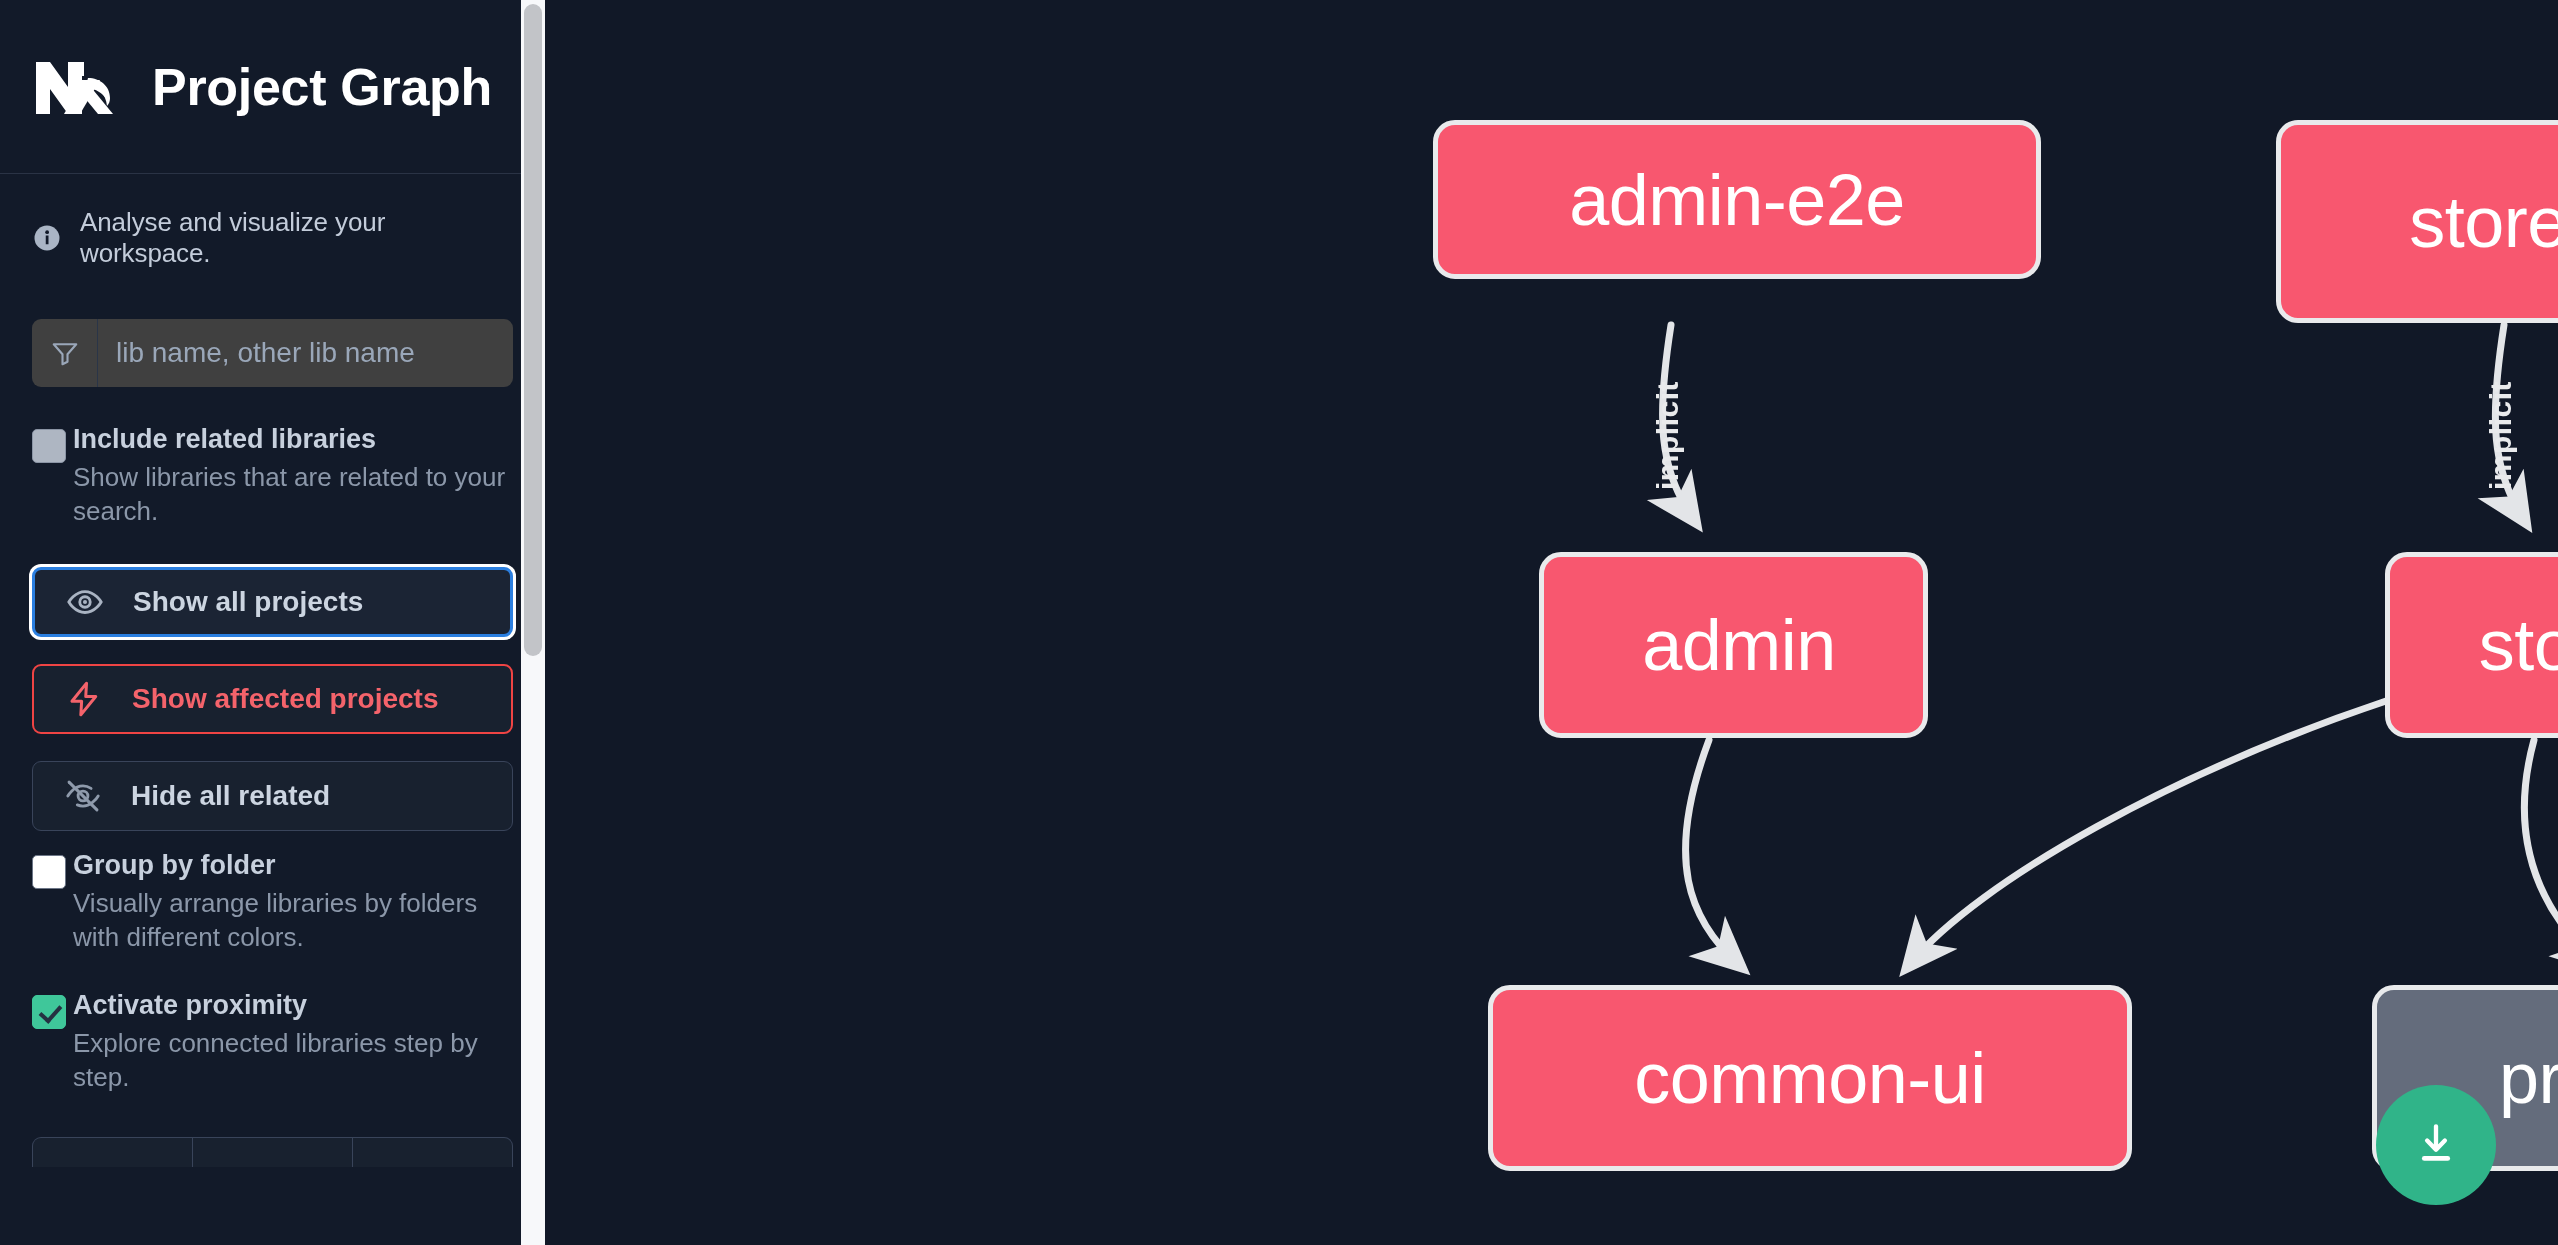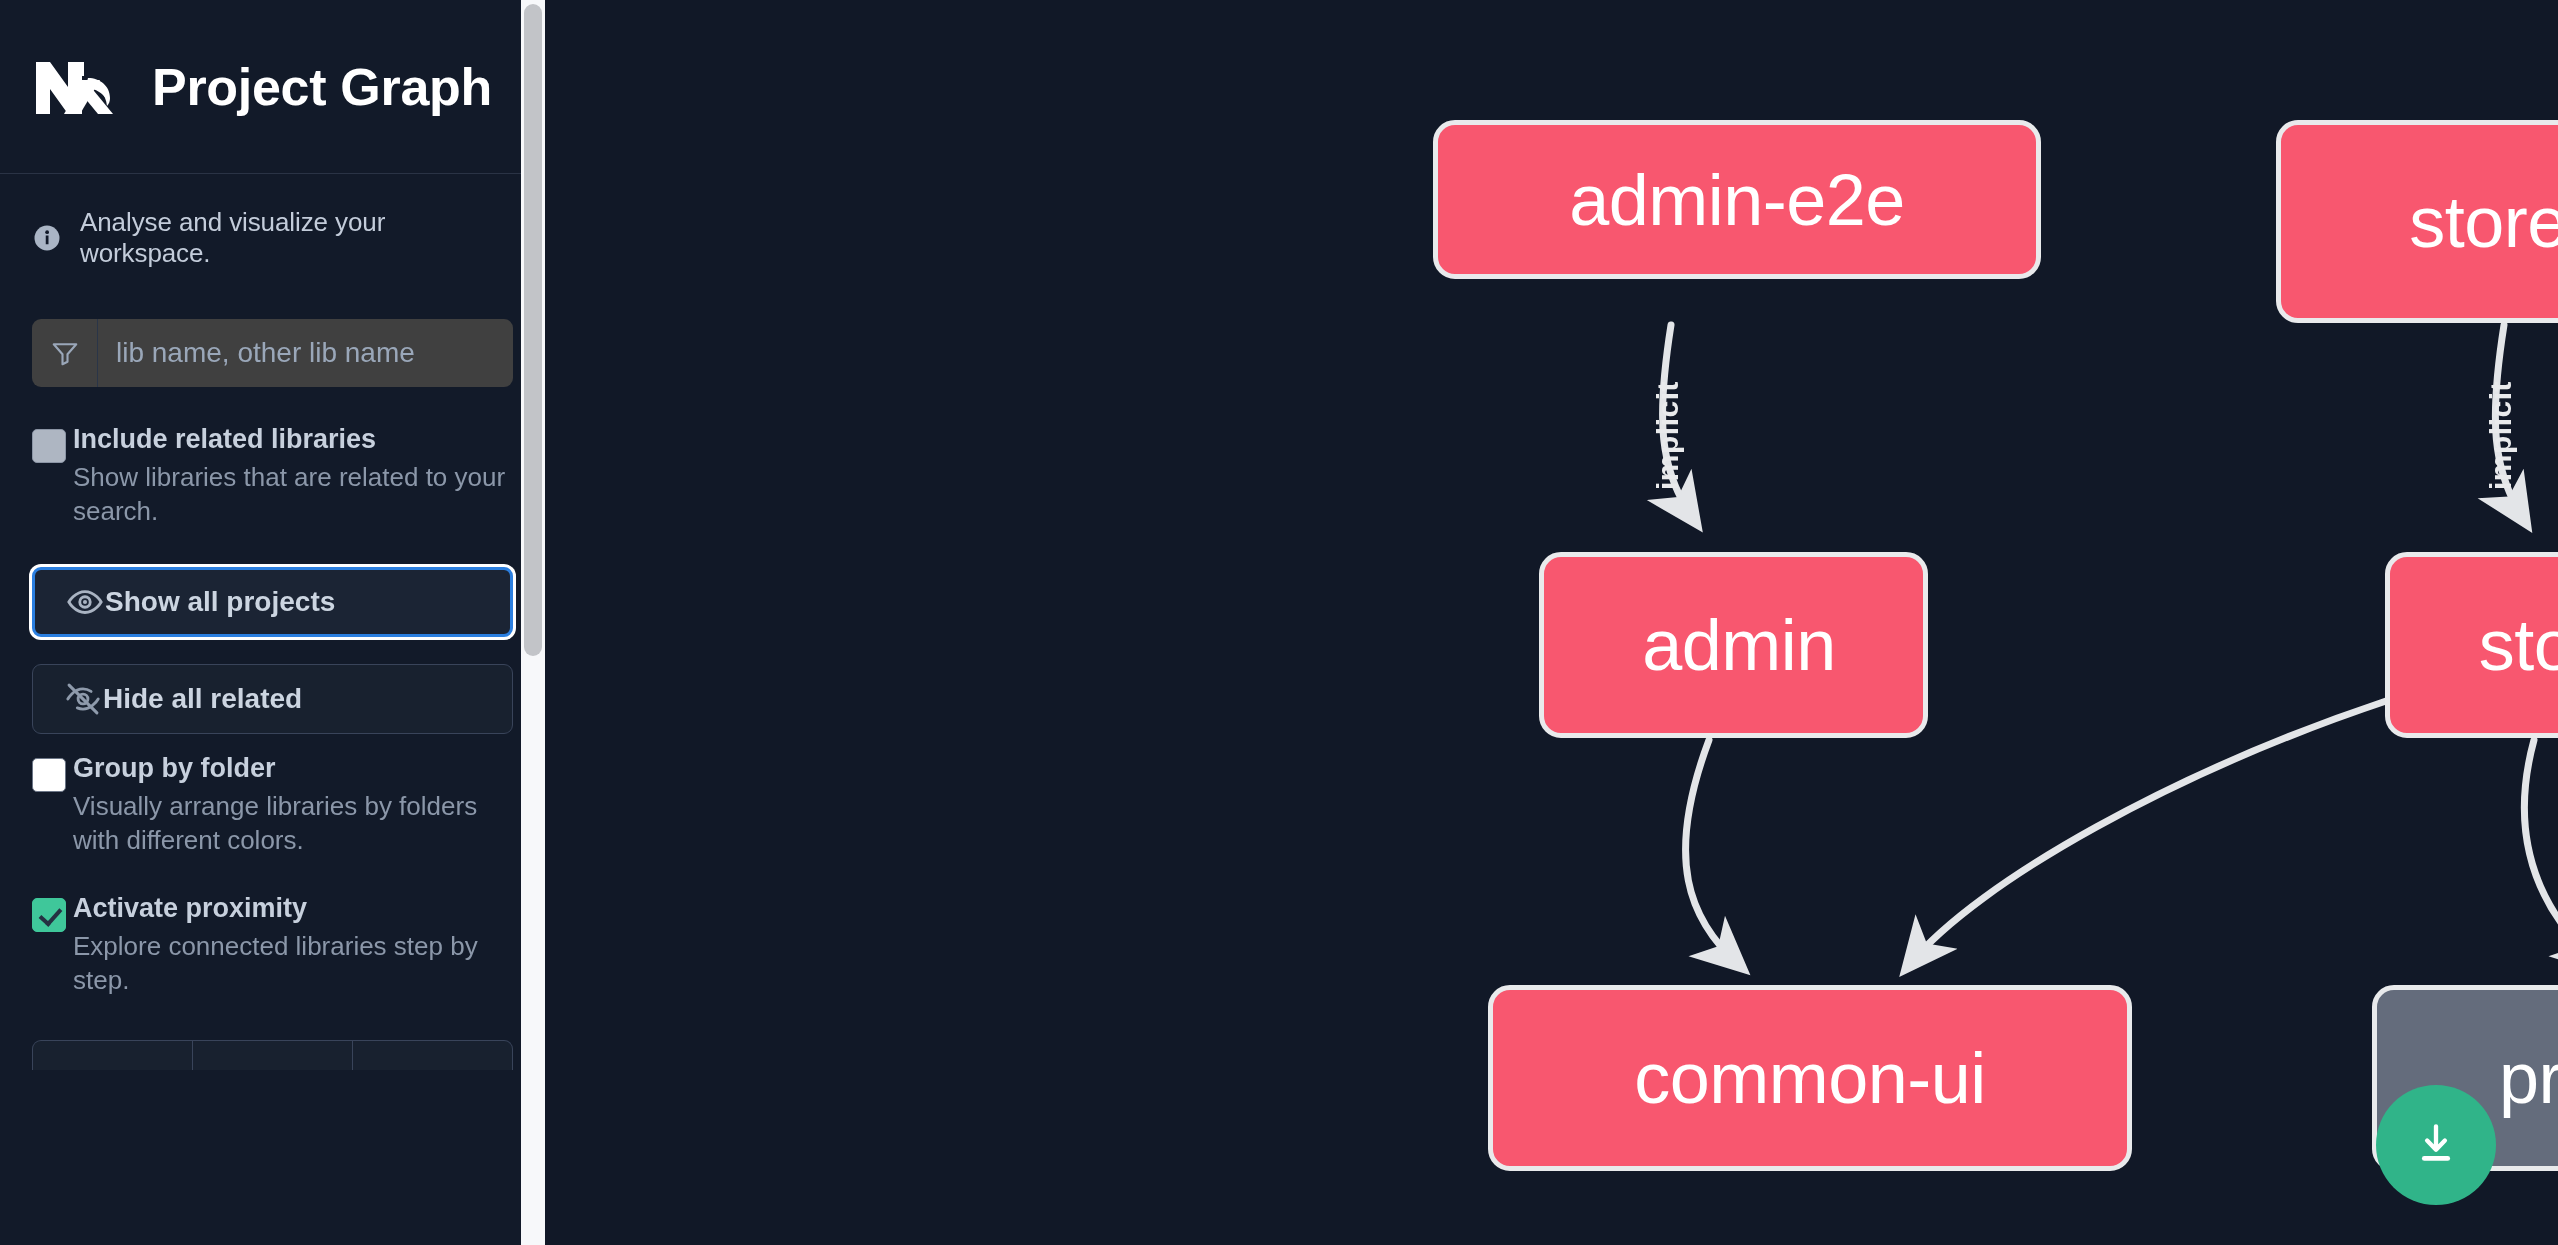--- a/index.html
+++ b/index.html
@@ -139,20 +139,21 @@
     max-width: 445px;
   }
 
   .btn {
     margin-top: 27px;
     height: 70px;
     width: 100%;
     display: flex;
     align-items: center;
     padding-left: 30px;
+    gap: 28px;
     border-radius: 9px;
     background: #1b2troubles;
     background: #1b2434;
     cursor: pointer;
     font-size: 28px;
     font-weight: 700;
   }
   .btn-showall {
     background: #1b2434;
     border: 3px solid #2b7fe0;
@@ -317,20 +318,28 @@
           <span class="bicon">
             <svg viewBox="0 0 24 24" width="38" height="38" aria-hidden="true">
               <path d="M1.8 12S5.5 5.4 12 5.4 22.2 12 22.2 12 18.5 18.6 12 18.6 1.8 12 1.8 12z" fill="none" stroke="#a9b3c2" stroke-width="1.8"></path>
               <circle cx="12" cy="12" r="3.3" fill="none" stroke="#a9b3c2" stroke-width="1.8"></circle>
               <circle cx="12" cy="12" r="1.3" fill="#a9b3c2"></circle>
             </svg>
           </span>
           <span>Show all projects</span>
         </div>
 
+        <div class="btn btn-affected">
+          <span class="bicon">
+            <svg viewBox="0 0 24 24" width="38" height="38" aria-hidden="true">
+              <path d="M13.6 2 4.4 13.4h6.1L10 22l9.4-11.6h-6.3z" fill="none" stroke="#f4636b" stroke-width="1.9" stroke-linejoin="round"></path>
+            </svg>
+          </span>
+          <span>Show affected projects</span>
+        </div>
 
         <div class="btn btn-hide">
           <span class="bicon">
             <svg viewBox="0 0 24 24" width="38" height="38" aria-hidden="true">
               <path d="M2.4 12S6 5.6 12 5.6c2 0 3.7.7 5.1 1.6M21.6 12s-1.3 2.3-3.6 4.1c-1.6 1.3-3.6 2.3-6 2.3-1.3 0-2.5-.3-3.6-.8" fill="none" stroke="#8e9aab" stroke-width="1.8" stroke-linecap="round"></path>
               <circle cx="12" cy="12" r="3.1" fill="none" stroke="#8e9aab" stroke-width="1.8"></circle>
               <line x1="3.2" y1="3.2" x2="20.8" y2="20.8" stroke="#8e9aab" stroke-width="1.9" stroke-linecap="round"></line>
             </svg>
           </span>
           <span>Hide all related</span>

